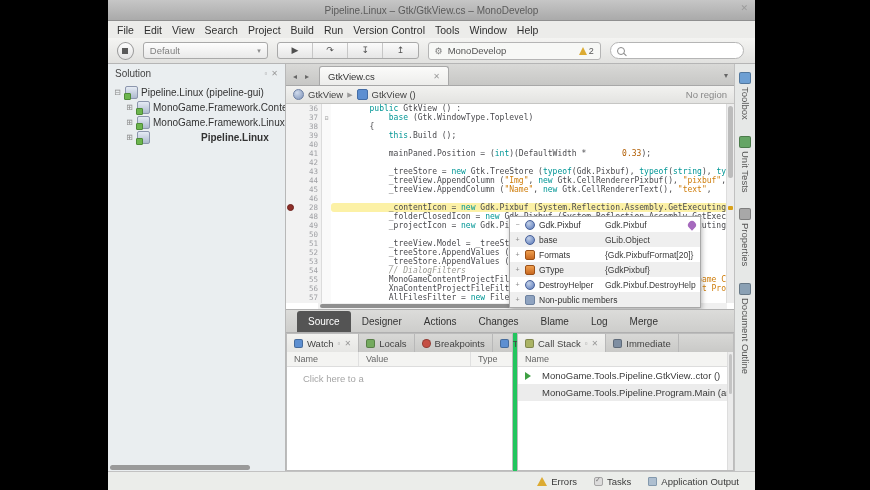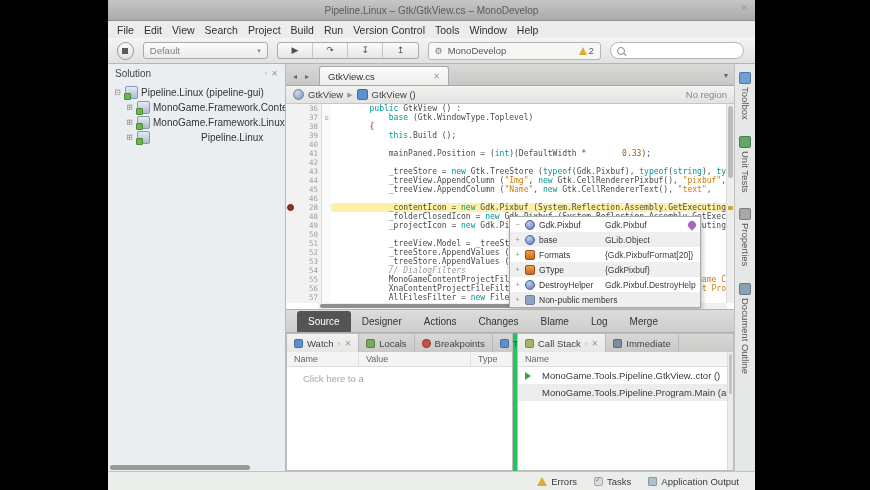--- a/index.html
+++ b/index.html
@@ -44,21 +44,21 @@
 
   
   .main{flex:1;display:flex;min-height:0;}
   .solution-pad{width:177px;flex:0 0 177px;background:#eaeef0;border-right:1px solid #b8b8b8;
                 display:flex;flex-direction:column;}
   .pad-header{height:19px;flex:0 0 19px;display:flex;align-items:center;padding:0 7px;
               font-size:10px;color:#444;}
   .dock-btns{margin-left:auto;display:flex;gap:4px;font-size:8px;color:#9a9a9a;}
   .tree{flex:1;overflow:hidden;padding-top:2px;}
   .tree-row{height:15px;display:flex;align-items:center;gap:3px;font-size:10px;color:#333;white-space:nowrap;overflow:hidden;}
-  .tree-row.bold .tree-label{font-weight:normal;padding-left:48px;}
+  .tree-row.bold .tree-label{font-weight:bold;padding-left:48px;}
   .tree-exp{color:#8b8b8b;font-size:8px;width:9px;flex:0 0 9px;text-align:center;}
   .tree-icon{width:11px;height:11px;flex:0 0 11px;border-radius:2px;border:1px solid #8c96ad;
              background:linear-gradient(#e5ebf4,#aebacf);position:relative;}
   .tree-icon::after{content:"";position:absolute;left:-2px;bottom:-2px;width:5px;height:5px;
                     background:#6cb54e;border-radius:1px;border:1px solid #4e8b38;}
   .pad-hscroll{height:7px;flex:0 0 7px;display:flex;align-items:center;padding:0 2px;}
   .pad-hscroll .thumb{width:140px;height:5px;background:#9a9a9a;border-radius:3px;}
 
   .center{flex:1;display:flex;flex-direction:column;min-width:0;background:#fff;}
   .dockbar{width:20px;flex:0 0 20px;background:#e6e8e7;border-left:1px solid #c0c0c0;

